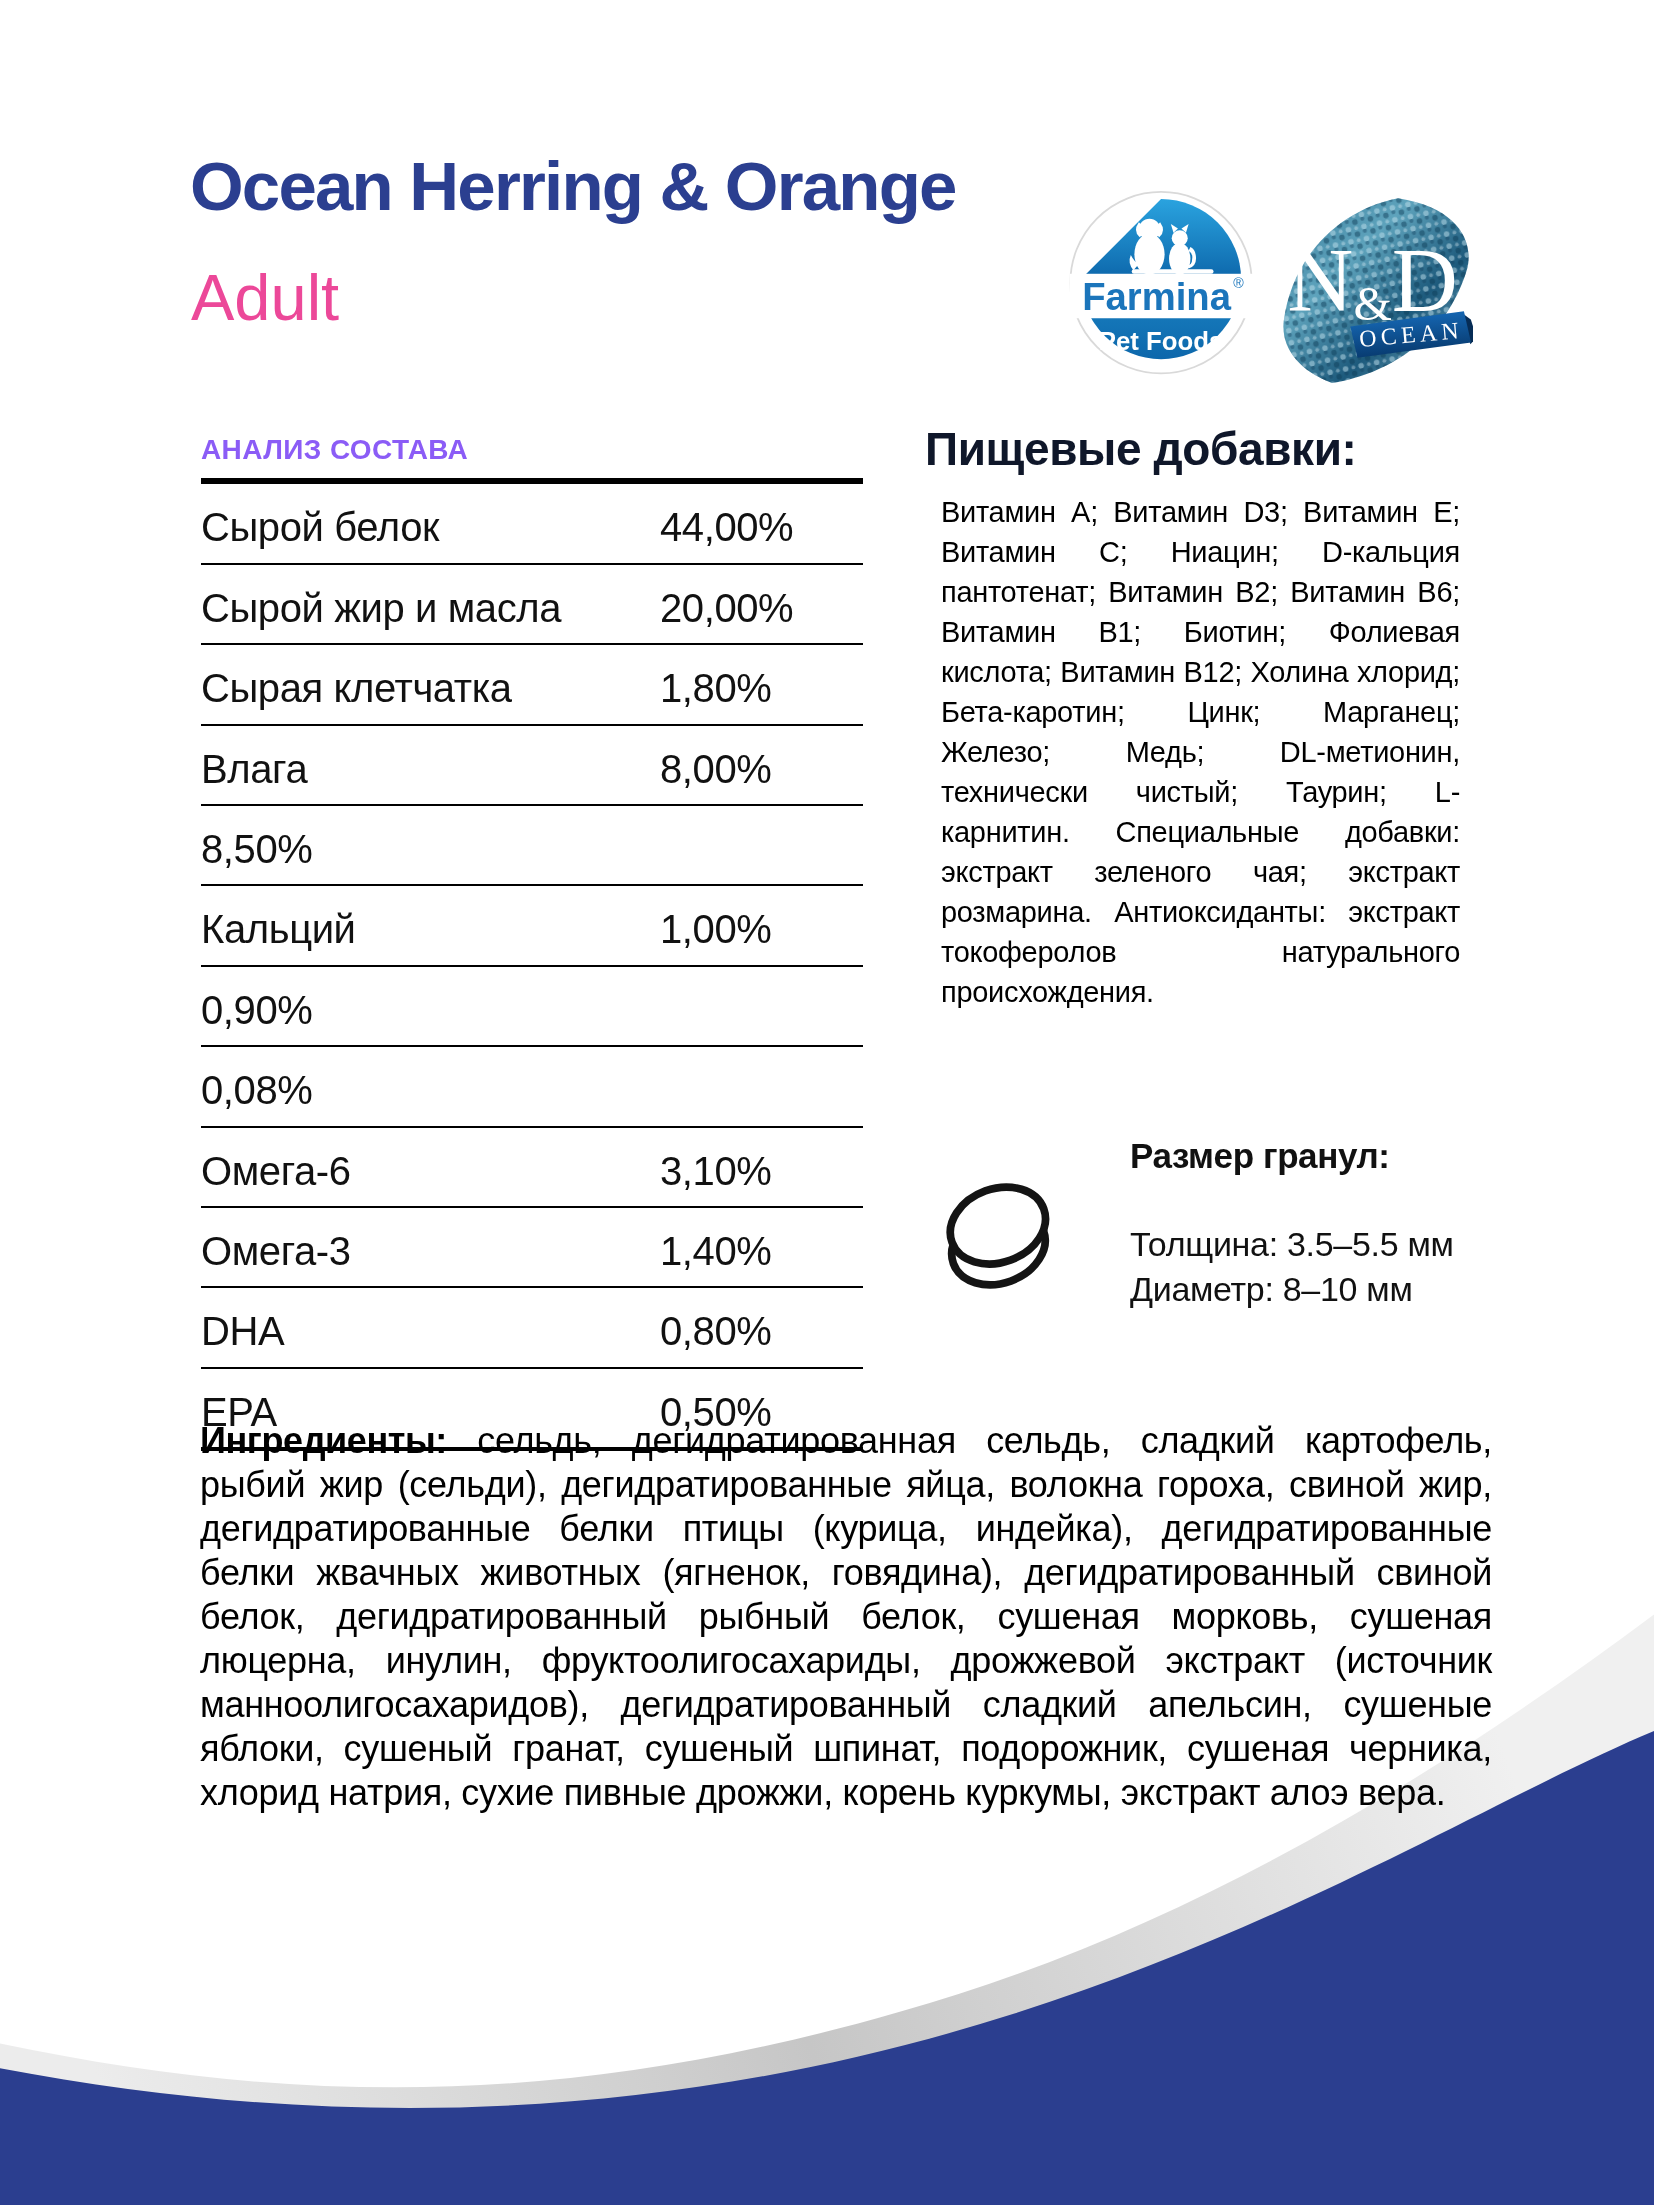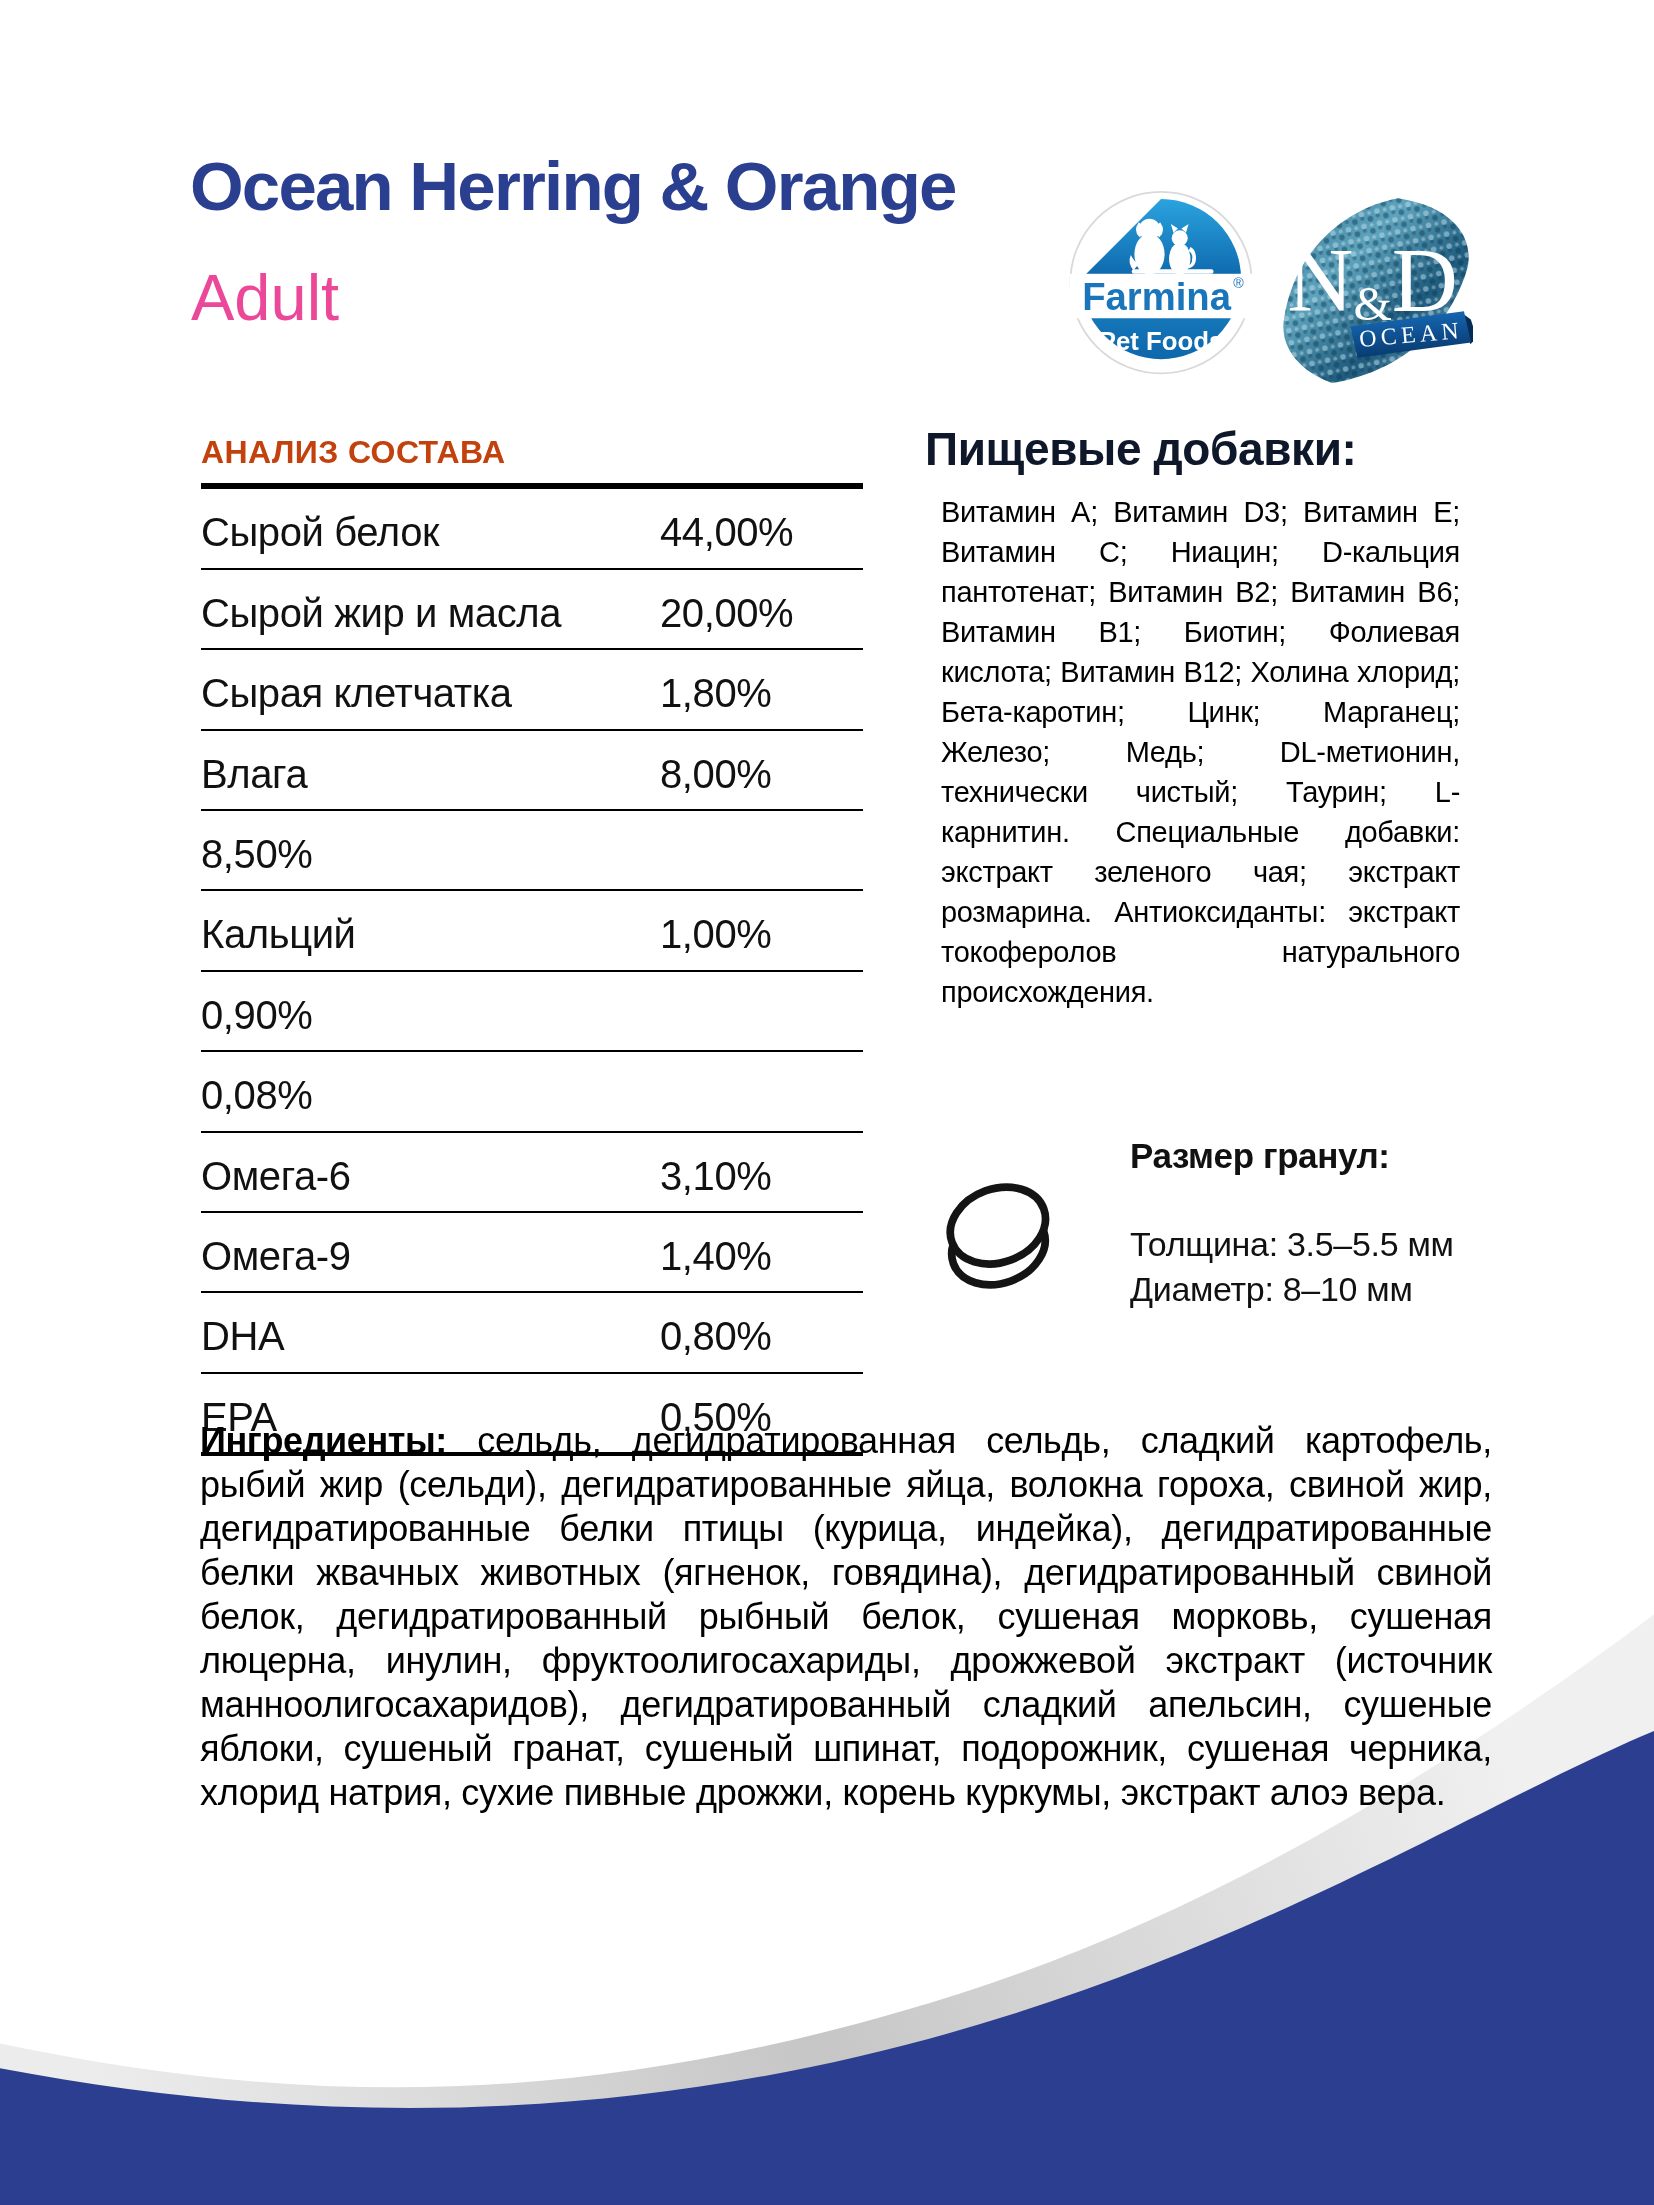--- a/index.html
+++ b/index.html
@@ -15,21 +15,21 @@
   .subtitle{
     position:absolute;left:191px;top:265px;
     font-size:65px;font-weight:400;color:#ec4899;line-height:1;letter-spacing:0;
   }
   .farmina-logo{position:absolute;left:1057px;top:182px;width:209px;height:196px;}
   .nd-logo{position:absolute;left:1281px;top:196px;width:192px;height:191px;}
 
   
   .atable{position:absolute;left:201px;top:434px;width:662px;}
   .atable-title{
-    font-size:32px;font-weight:bold;color:#c2410c;letter-spacing:0.4px;
+    font-size:28px;font-weight:bold;color:#8b5cf6;letter-spacing:0.4px;
     padding-bottom:12.4px;border-bottom:6.2px solid #000;
   }
   .arow{
     display:flex;align-items:flex-end;height:66px;
     border-bottom:2.6px solid #000;
     font-size:40px;letter-spacing:-0.4px;
     padding-bottom:12.4px;box-sizing:content-box;
   }
   .arow:last-child{border-bottom:4.4px solid #000;}
   .arow .label{width:459px;flex:none;}
@@ -185,21 +185,21 @@
       <div class="arow">
         <span class="value">0,08%</span>
       </div>
 
       <div class="arow">
         <span class="label">Омега-6</span>
         <span class="value">3,10%</span>
       </div>
 
       <div class="arow">
-        <span class="label">Омега-9</span>
+        <span class="label">Омега-3</span>
         <span class="value">1,40%</span>
       </div>
 
       <div class="arow">
         <span class="label">DHA</span>
         <span class="value">0,80%</span>
       </div>
 
       <div class="arow">
         <span class="label">EPA</span>

